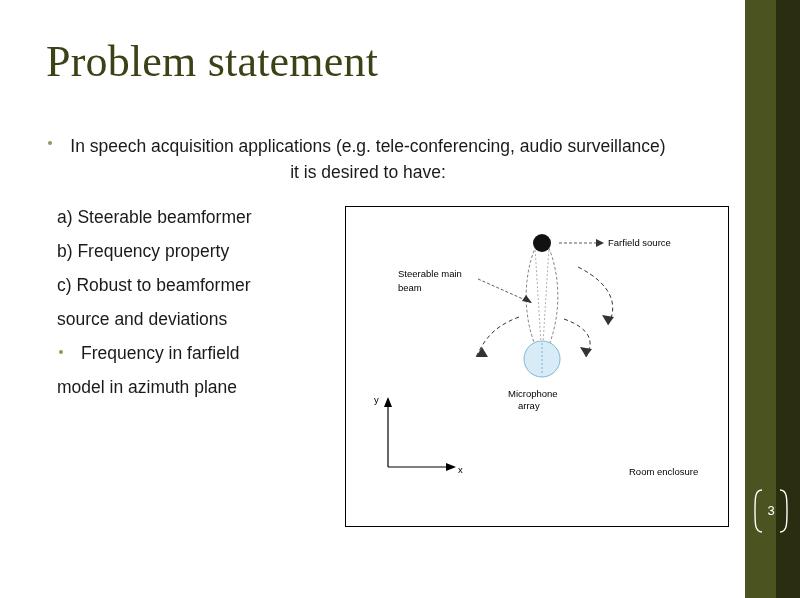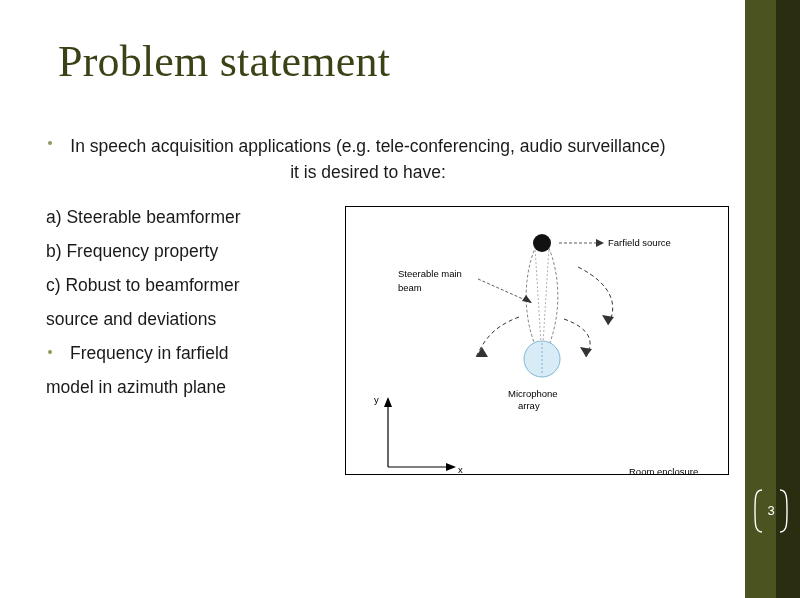--- a/index.html
+++ b/index.html
@@ -67,21 +67,21 @@
     height: 46px;
     line-height: 46px;
     text-align: center;
     color: #ffffff;
     font-size: 13px;
     font-family: "Liberation Sans", sans-serif;
   }
   
   .slide-title {
     position: absolute;
-    left: 58px;
+    left: 46px;
     top: 36px;
     font-family: "Liberation Serif", serif;
     font-size: 44px;
     color: #3b4216;
     letter-spacing: 0.2px;
     font-weight: normal;
     margin: 0;
   }
   
   .body-area {
@@ -114,21 +114,21 @@
   }
   .plain-line {
     font-family: "Liberation Sans", sans-serif;
     font-size: 17.5px;
     color: #1a1a1a;
     line-height: 34px;
     padding-left: 0px;
   }
   .lines-col {
     position: absolute;
-    left: 46px;
+    left: 57px;
     top: 200px;
     width: 290px;
   }
   .b2-row {
     position: relative;
   }
   .b2-dot {
     position: absolute;
     left: 2px;
     top: 14px;
@@ -144,21 +144,21 @@
     font-size: 17.5px;
     color: #1a1a1a;
     line-height: 34px;
   }
   
   .figure {
     position: absolute;
     left: 345px;
     top: 206px;
     width: 384px;
-    height: 269px;
+    height: 321px;
     border: 1px solid #000000;
     background: #ffffff;
     box-sizing: border-box;
   }
   .figure svg { display: block; }
   .fig-label {
     font-family: "Liberation Sans", sans-serif;
     font-size: 9.5px;
     fill: #000000;
   }

